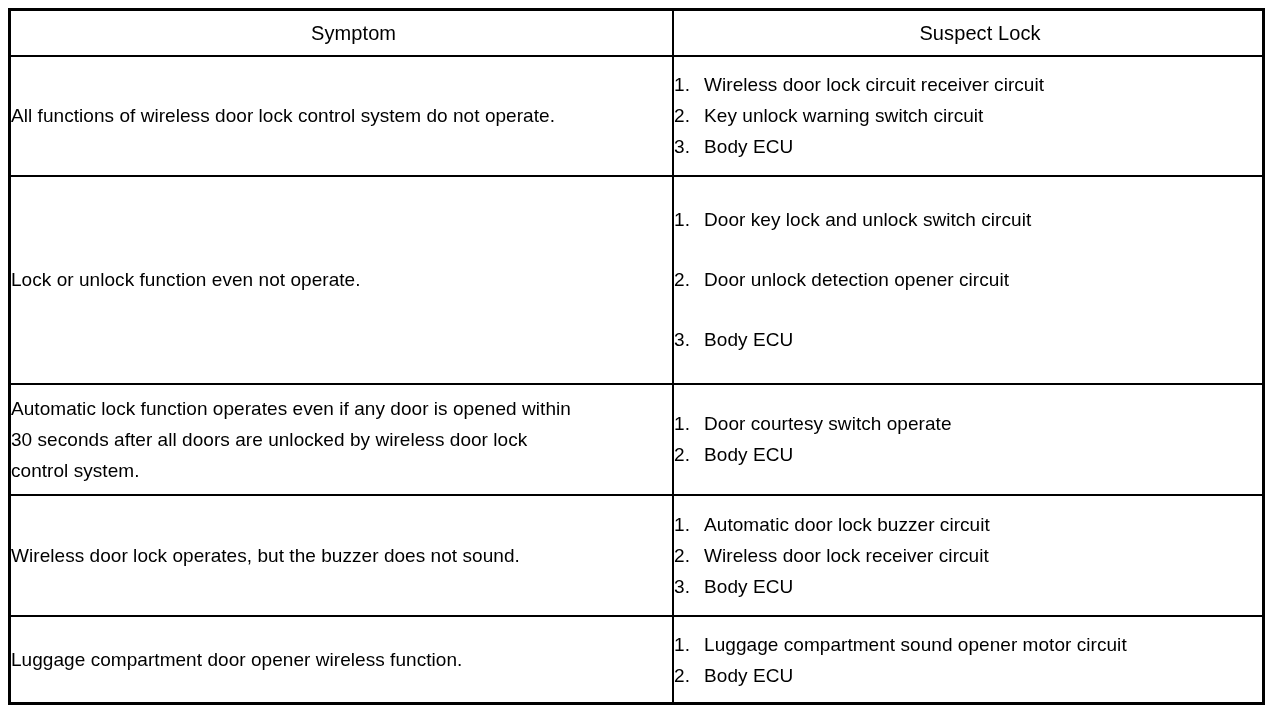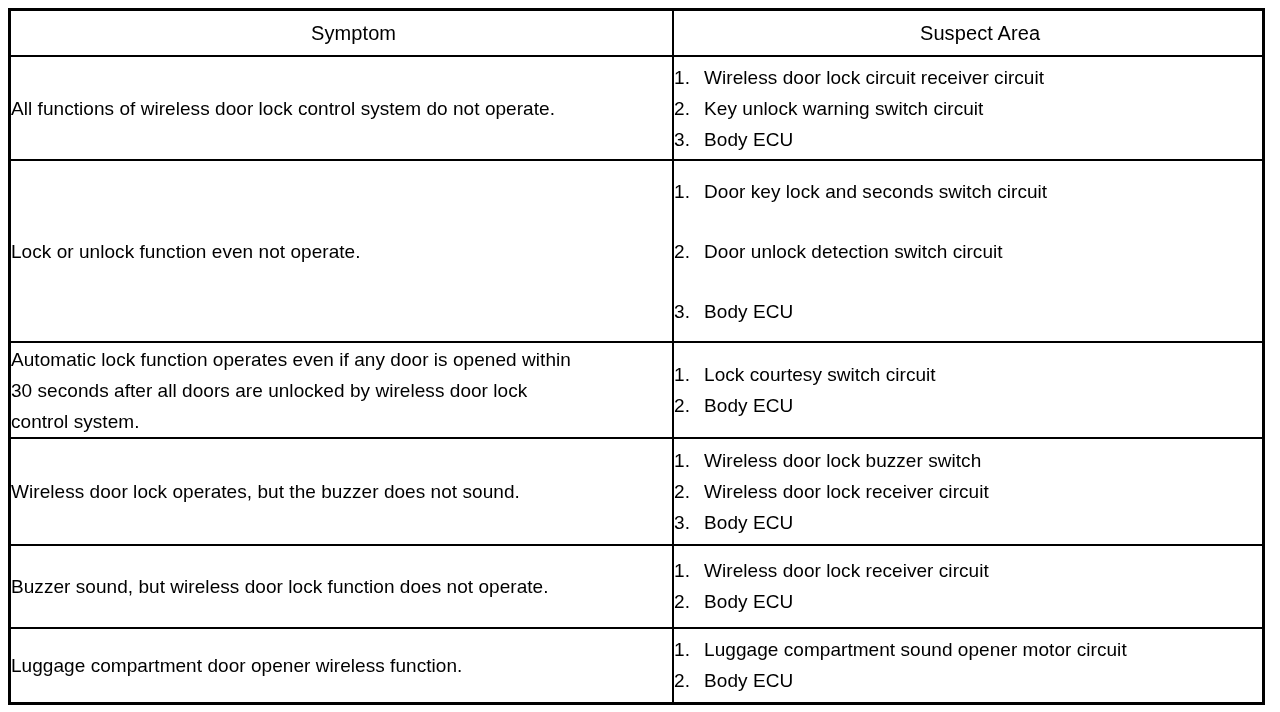--- a/index.html
+++ b/index.html
@@ -116,21 +116,21 @@
     <colgroup>
       <col class="col-symptom">
       <col class="col-suspect">
     </colgroup>
     <thead>
       <tr>
         <th class="hdr-cell">
           <span class="hdr-label">Symptom</span>
         </th>
         <th class="hdr-cell">
-          <span class="hdr-label">Suspect Area</span>
+          <span class="hdr-label">Suspect Lock</span>
         </th>
       </tr>
     </thead>
     <tbody id="table-body">
         <tr style="height: 103px;">
           <td class="sym-cell">
             <span class="sym-text">All functions of wireless door lock control system do not operate.</span>
           </td>
           <td class="sus-cell">
             <ul class="sus-list">
@@ -150,85 +150,68 @@
           </td>
         </tr>
         <tr style="height: 180px;">
           <td class="sym-cell">
             <span class="sym-text">Lock or unlock function even not operate.</span>
           </td>
           <td class="sus-cell">
             <ul class="sus-list loose">
               <li class="sus-item">
                 <span class="sus-num">1.</span>
-                <span class="sus-label">Door key lock and seconds switch circuit</span>
-              </li>
-              <li class="sus-item">
-                <span class="sus-num">2.</span>
-                <span class="sus-label">Door unlock detection switch circuit</span>
+                <span class="sus-label">Door key lock and unlock switch circuit</span>
+              </li>
+              <li class="sus-item">
+                <span class="sus-num">2.</span>
+                <span class="sus-label">Door unlock detection opener circuit</span>
               </li>
               <li class="sus-item">
                 <span class="sus-num">3.</span>
                 <span class="sus-label">Body ECU</span>
               </li>
             </ul>
           </td>
         </tr>
         <tr style="height: 89px;">
           <td class="sym-cell">
             <span class="sym-text">Automatic lock function operates even if any door is opened within
 30 seconds after all doors are unlocked by wireless door lock
 control system.</span>
           </td>
           <td class="sus-cell">
             <ul class="sus-list">
               <li class="sus-item">
                 <span class="sus-num">1.</span>
-                <span class="sus-label">Lock courtesy switch circuit</span>
+                <span class="sus-label">Door courtesy switch operate</span>
               </li>
               <li class="sus-item">
                 <span class="sus-num">2.</span>
                 <span class="sus-label">Body ECU</span>
               </li>
             </ul>
           </td>
         </tr>
         <tr style="height: 105px;">
           <td class="sym-cell">
             <span class="sym-text">Wireless door lock operates, but the buzzer does not sound.</span>
           </td>
           <td class="sus-cell">
             <ul class="sus-list">
               <li class="sus-item">
                 <span class="sus-num">1.</span>
-                <span class="sus-label">Wireless door lock buzzer switch</span>
+                <span class="sus-label">Automatic door lock buzzer circuit</span>
               </li>
               <li class="sus-item">
                 <span class="sus-num">2.</span>
                 <span class="sus-label">Wireless door lock receiver circuit</span>
               </li>
               <li class="sus-item">
                 <span class="sus-num">3.</span>
-                <span class="sus-label">Body ECU</span>
-              </li>
-            </ul>
-          </td>
-        </tr>
-        <tr style="height: 82px;">
-          <td class="sym-cell">
-            <span class="sym-text">Buzzer sound, but wireless door lock function does not operate.</span>
-          </td>
-          <td class="sus-cell">
-            <ul class="sus-list">
-              <li class="sus-item">
-                <span class="sus-num">1.</span>
-                <span class="sus-label">Wireless door lock receiver circuit</span>
-              </li>
-              <li class="sus-item">
-                <span class="sus-num">2.</span>
                 <span class="sus-label">Body ECU</span>
               </li>
             </ul>
           </td>
         </tr>
         <tr style="height: 75px;">
           <td class="sym-cell">
             <span class="sym-text">Luggage compartment door opener wireless function.</span>
           </td>
           <td class="sus-cell">

